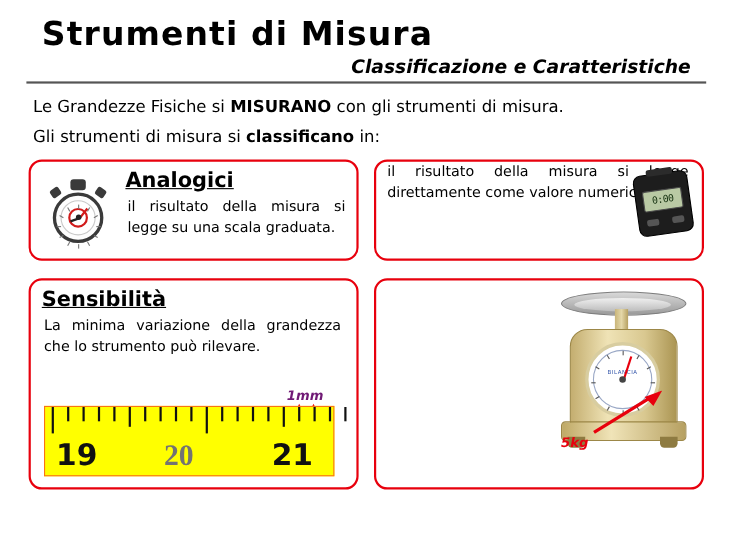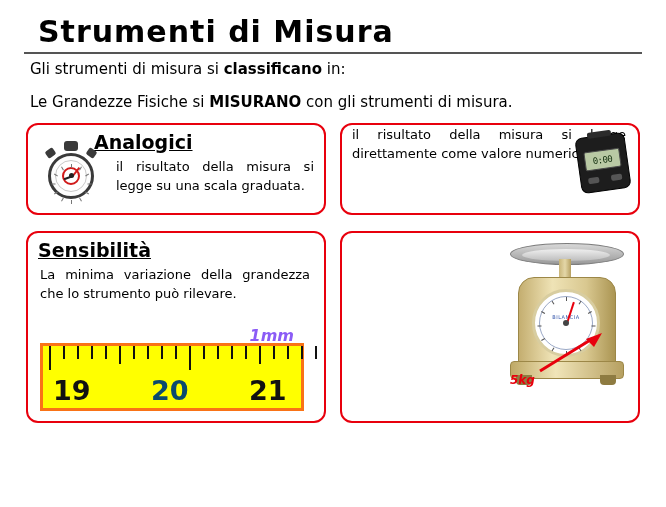--- a/index.html
+++ b/index.html
@@ -63,21 +63,21 @@
     text-align:justify;
     color:#000;
   }
 
   
   .row1{height:92px;}
   .box-analog{width:310px;position:relative;}
   .box-digital{width:310px;position:relative;}
   .box-analog .box-text{margin:0 10px 0 88px;}
   .box-digital .box-text{margin:0 12px 0 10px;}
-  .box-analog .box-head{margin-left:66px;}
+  .box-analog .box-head{margin-left:86px;}
   .box-digital .box-head{margin-left:10px;}
 
   
   .mid{
     font-size:15px;
     margin:16px 0 0 28px;
   }
   .mid b{font-weight:bold;}
 
   
@@ -126,35 +126,35 @@
     display:flex;align-items:center;justify-content:center;letter-spacing:-0.5px;
   }
   .dg-btn{position:absolute;width:11px;height:6px;background:#555;border-radius:2px;bottom:8px;}
   .dg-btn.l{left:7px;}
   .dg-btn.r{right:7px;}
   .dg-top{position:absolute;left:12px;top:-5px;width:24px;height:6px;background:#2b2b2b;border-radius:2px;}
 
   
   .ruler{
     position:absolute;left:12px;right:20px;bottom:10px;height:62px;
-    background:#ffff00;border:3px solid #f97316;
+    background:#ffff00;border:1px solid #f97316;
   }
   .ruler .ticks{position:absolute;left:0;right:0;top:0;height:26px;}
   .ruler .tick{position:absolute;top:0;width:2px;background:#111;}
   .ruler .nums{
     position:absolute;left:0;right:0;bottom:2px;height:32px;
     font-family:"DejaVu Sans", sans-serif;font-weight:bold;font-size:27px;
     color:#111;
   }
   .ruler .num{position:absolute;bottom:0;}
-  .ruler .num.red{color:#0c4a6e;}
+  .ruler .num.red{color:#737373;font-family:Liberation Serif, serif;}
 
   .mm-label{
     position:absolute;right:30px;bottom:76px;
-    color:#8b5cf6;font-weight:bold;font-size:16px;font-style:italic;
+    color:#701a75;font-weight:bold;font-size:12px;font-style:italic;
   }
   .mm-arrows{position:absolute;right:34px;bottom:64px;width:22px;height:12px;}
   .mm-arrows .ar{position:absolute;top:0;width:0;height:0;border-left:4px solid transparent;border-right:4px solid transparent;border-bottom:8px solid #e8000d;}
   .mm-arrows .ar.a1{left:0;}
   .mm-arrows .ar.a2{left:13px;}
   .mm-arrows .st{position:absolute;top:7px;width:2px;height:6px;background:#e8000d;}
   .mm-arrows .st.s1{left:3px;}
   .mm-arrows .st.s2{left:16px;}
 
   
@@ -199,27 +199,28 @@
   }
   .kg-arrow{position:absolute;left:196px;bottom:44px;width:66px;height:44px;}
 
 </style>
 </head>
 <body>
 
 <div class="page">
 
   <div class="title">Strumenti di Misura</div>
+  <div class="subtitle">Classificazione e Caratteristiche</div>
   <div class="rule"></div>
 
+  <div class="intro">
+    <span>Le Grandezze Fisiche si </span><b>MISURANO</b><span> con gli strumenti di misura.</span>
+  </div>
   <div class="intro intro-2">
     <span>Gli strumenti di misura si </span><b>classificano</b><span> in:</span>
-  </div>
-  <div class="intro">
-    <span>Le Grandezze Fisiche si </span><b>MISURANO</b><span> con gli strumenti di misura.</span>
   </div>
 
   <div class="boxrow row1">
 
     <div class="box box-analog row1">
       <div class="stopwatch">
         <div class="sw-crown"></div>
         <div class="sw-btn-l"></div>
         <div class="sw-btn-r"></div>
         <div class="sw-body">

